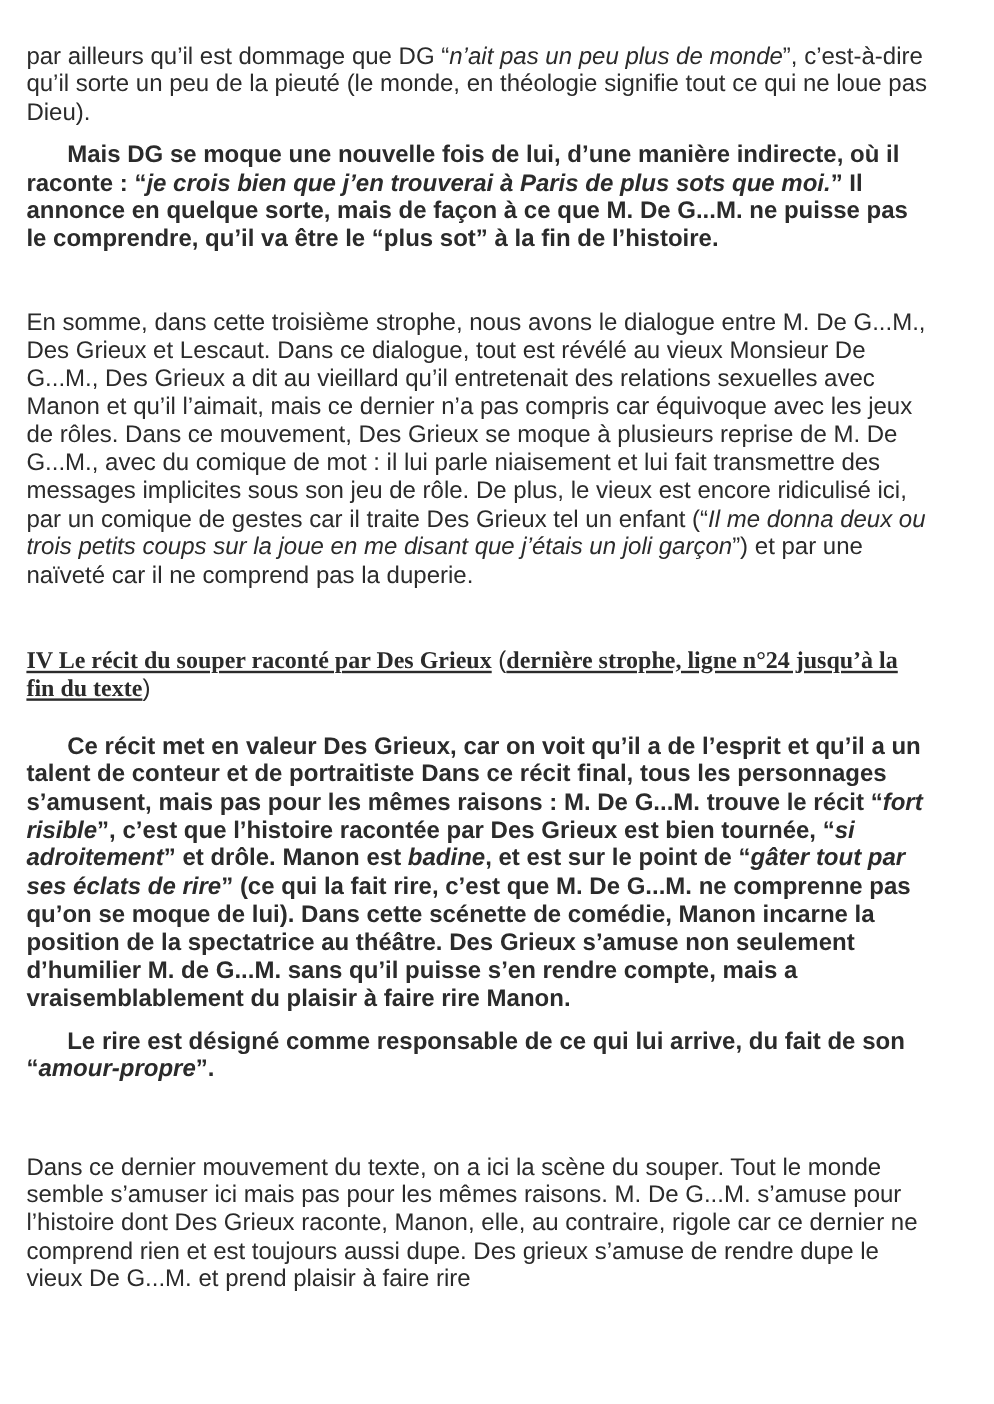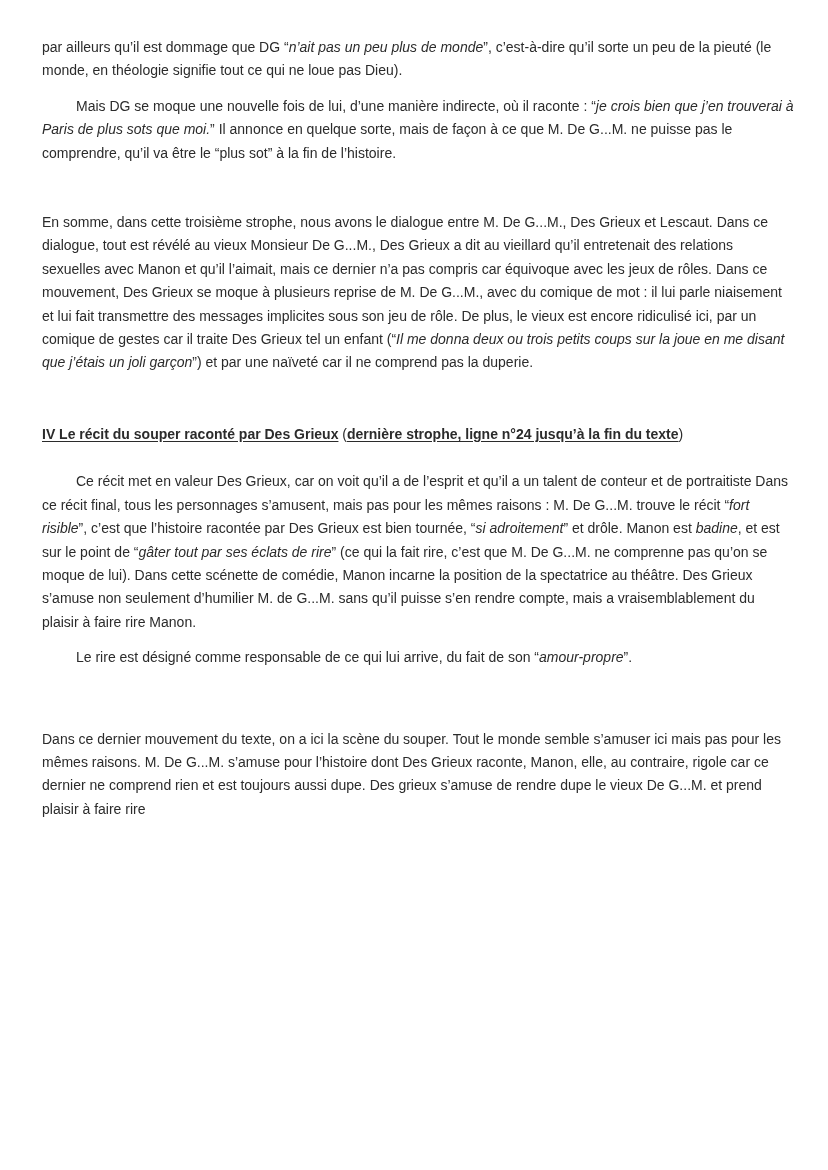--- a/index.html
+++ b/index.html
@@ -10,42 +10,44 @@
     body {
       width: 828px;
       height: 1170px;
       overflow: hidden;
       position: relative;
       font-family: "Liberation Sans", "DejaVu Sans", sans-serif;
       color: #2b2b2b;
     }
     .page {
       position: absolute;
-      left: 42px;
+      left: 22px;
       top: 36px;
       width: 752px;
-      font-size: 14px;
+      font-size: 20px;
       line-height: 23.4px;
     }
     p {
       margin: 0;
     }
     .indent {
       text-indent: 34px;
+      font-weight: bold;
     }
     .gap-s { height: 12px; }
     .gap-l { height: 46px; }
     .gap-h { height: 48px; }
     em { font-style: italic; }
     .heading {
       font-weight: bold;
     }
     .heading .u {
       text-decoration: underline;
       text-underline-offset: 2px;
+      font-family: Liberation Serif, serif;
     }
     .heading .paren {
       font-weight: normal;
       text-decoration: none;
     }
   </style>
 </head>
 <body>
 
 <div class="page">

